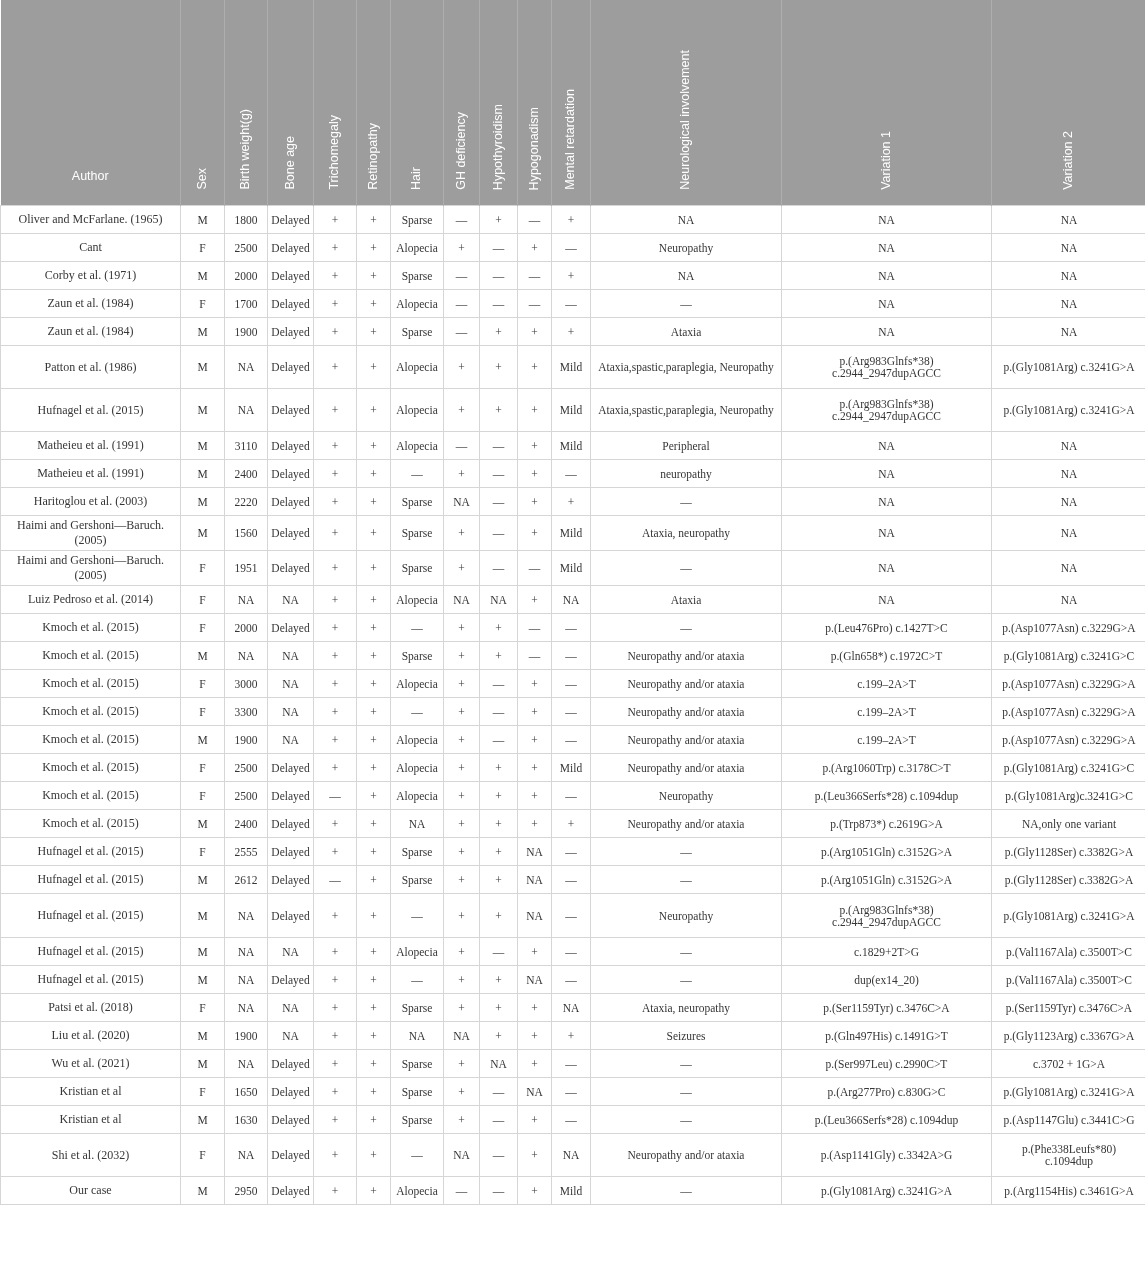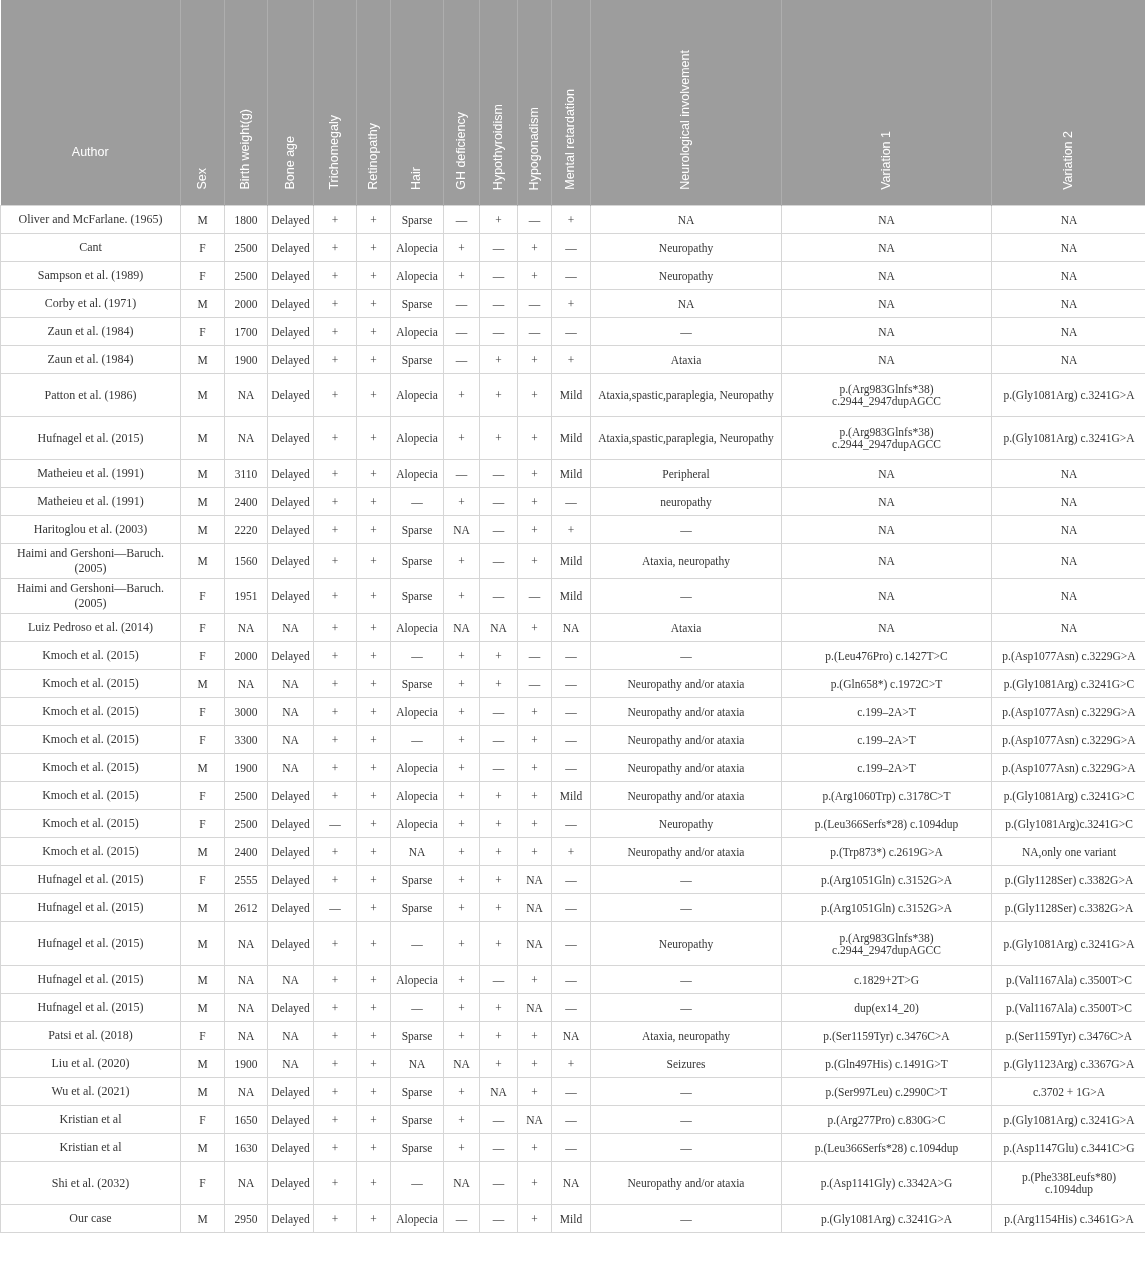--- a/index.html
+++ b/index.html
@@ -19,21 +19,21 @@
   }
   thead th:first-child{border-left:none;}
   th .rot{
     writing-mode:vertical-rl;
     transform:rotate(180deg);
     white-space:nowrap;
     display:inline-block;
     padding-top:12px; 
     line-height:1.1;
   }
-  th .horiz{display:inline-block;padding-bottom:46px;}
+  th .horiz{display:inline-block;padding-bottom:22px;}
   
   tbody td{
     border:1px solid #d6d6d6;
     text-align:center;
     vertical-align:middle;
     font-size:11.5px;
     padding:2px 3px;
     white-space:pre-line;
     color:#363636;
     background:#ffffff;
@@ -110,36 +110,20 @@
           <td class="c-hair">Alopecia</td>
           <td class="c-gh_deficiency">+</td>
           <td class="c-hypothyroidism">—</td>
           <td class="c-hypogonadism">+</td>
           <td class="c-mental_retardation">—</td>
           <td class="c-neurological">Neuropathy</td>
           <td class="c-variation1">NA</td>
           <td class="c-variation2">NA</td>
         </tr>
         <tr>
-          <td class="c-author">Sampson et al. (1989)</td>
-          <td class="c-sex">F</td>
-          <td class="c-birth_weight">2500</td>
-          <td class="c-bone_age">Delayed</td>
-          <td class="c-trichomegaly">+</td>
-          <td class="c-retinopathy">+</td>
-          <td class="c-hair">Alopecia</td>
-          <td class="c-gh_deficiency">+</td>
-          <td class="c-hypothyroidism">—</td>
-          <td class="c-hypogonadism">+</td>
-          <td class="c-mental_retardation">—</td>
-          <td class="c-neurological">Neuropathy</td>
-          <td class="c-variation1">NA</td>
-          <td class="c-variation2">NA</td>
-        </tr>
-        <tr>
           <td class="c-author">Corby et al. (1971)</td>
           <td class="c-sex">M</td>
           <td class="c-birth_weight">2000</td>
           <td class="c-bone_age">Delayed</td>
           <td class="c-trichomegaly">+</td>
           <td class="c-retinopathy">+</td>
           <td class="c-hair">Sparse</td>
           <td class="c-gh_deficiency">—</td>
           <td class="c-hypothyroidism">—</td>
           <td class="c-hypogonadism">—</td>

